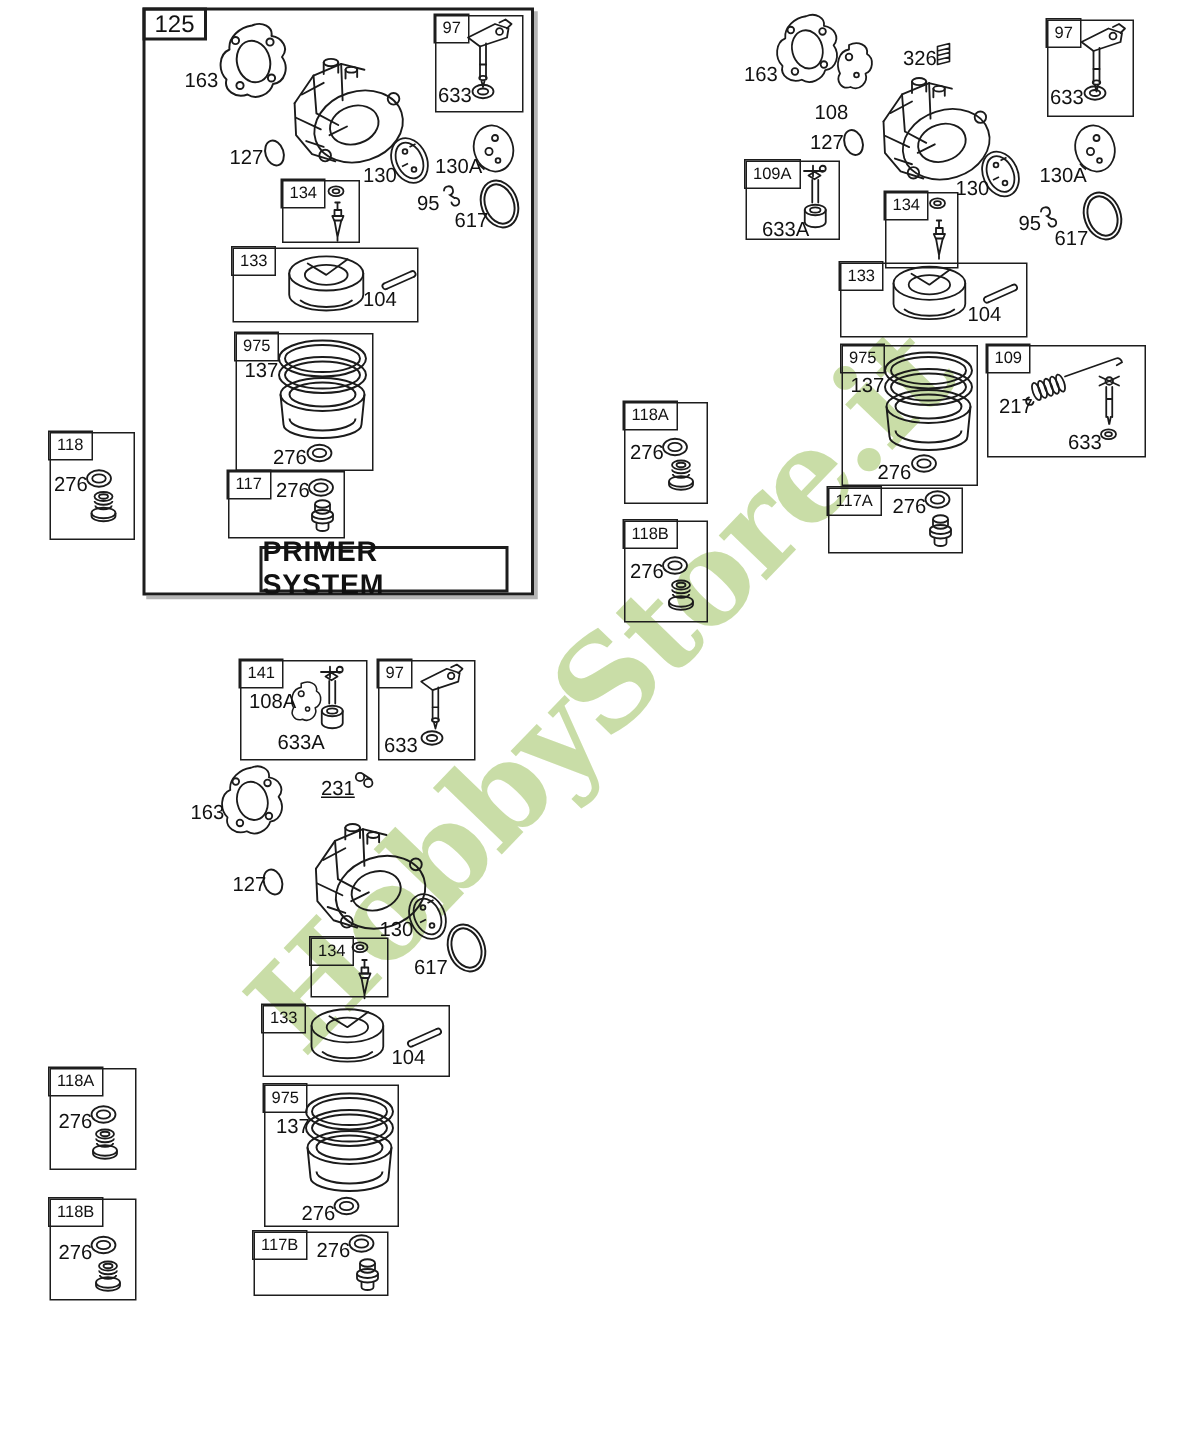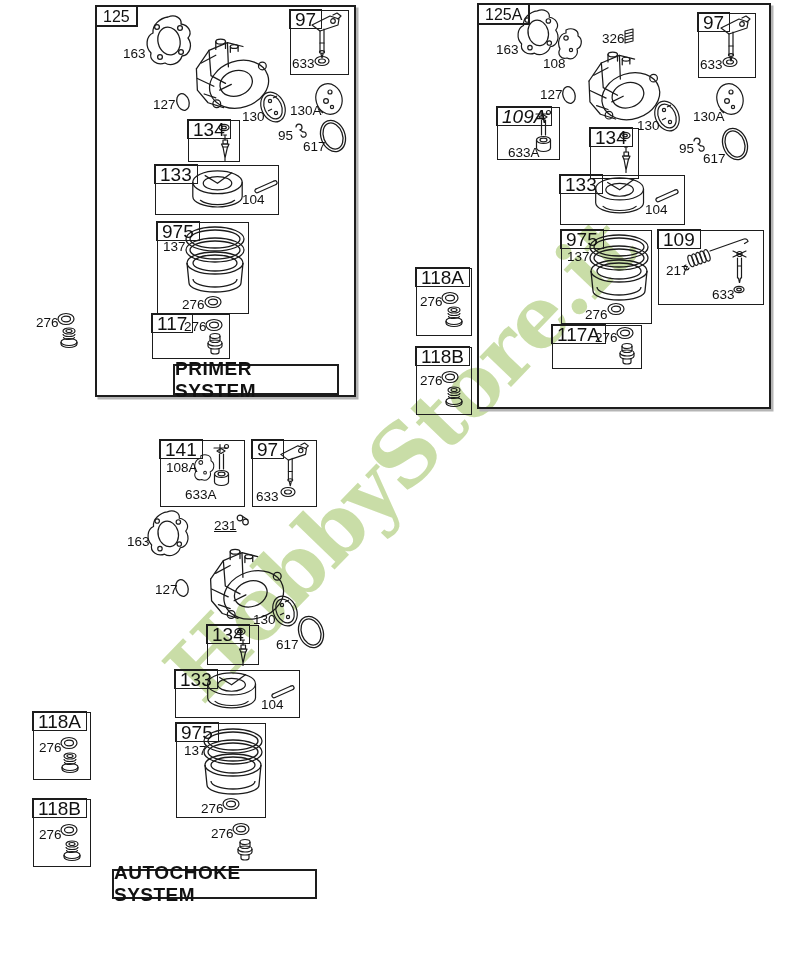--- a/index.html
+++ b/index.html
@@ -5,21 +5,21 @@
   html,body{margin:0;padding:0;background:#ffffff;}
   .stage{position:relative;width:800px;height:955px;background:#ffffff;overflow:hidden;
          font-family:"Liberation Sans","DejaVu Sans",sans-serif;color:#111;}
   .watermark{position:absolute;left:-60px;top:400px;width:920px;height:120px;line-height:120px;
          text-align:center;font-family:"DejaVu Serif","Liberation Serif",serif;font-weight:bold;
          font-size:84px;letter-spacing:-2px;transform:rotate(-46deg);z-index:1;opacity:.95;}
   svg.art{position:absolute;left:0;top:0;z-index:2;pointer-events:none;}
   .obox{position:absolute;border:2px solid #1d1d1d;box-shadow:2.5px 2.5px 0 #b5b5b5;z-index:3;}
   .sbox{position:absolute;border:1.5px solid #1d1d1d;z-index:3;}
   .tab{position:absolute;left:-2px;top:-2px;border:1.5px solid #1d1d1d;padding:1px 5px 0 5px;
-       font-size:19px;line-height:17px;white-space:nowrap;z-index:4;}
+       font-size:11px;line-height:17px;white-space:nowrap;z-index:4;}
   .tab.big{font-size:16px;border-width:2px;padding:1px 6px 0 6px;}
   .plbl{position:absolute;font-size:13.5px;line-height:14px;white-space:nowrap;z-index:4;}
   .title-box{position:absolute;border:2px solid #1d1d1d;display:flex;align-items:center;
        justify-content:center;font-weight:bold;font-size:19px;letter-spacing:.5px;z-index:4;}
 </style>
 </head>
 <body>
 
 <div class="stage">
 
@@ -267,30 +267,30 @@
   <div class="sbox" style="left:157px;top:222px;width:90px;height:90px;">
     <div class="tab">975</div>
   </div>
   <div class="plbl" style="left:163px;top:240px;">137</div>
   <div class="plbl" style="left:182px;top:298px;">276</div>
   <div class="sbox" style="left:152px;top:314px;width:76px;height:43px;">
     <div class="tab">117</div>
   </div>
   <div class="plbl" style="left:184px;top:320px;">276</div>
   <div class="title-box" style="left:173px;top:364px;width:162px;height:27px;">PRIMER SYSTEM</div>
+  <div class="sbox" style="left:33px;top:288px;width:55px;height:70px;">
+    <div class="tab">118</div>
+  </div>
   <div class="plbl" style="left:36px;top:316px;">276</div>
 
-  <div class="obox" style="left:477px;top:3px;width:290px;height:402px;">
-    <div class="tab big">125A</div>
-  </div>
   <div class="plbl" style="left:496px;top:43px;">163</div>
-  <div class="plbl" style="left:543px;top:57px;">108</div>
+  <div class="plbl" style="left:543px;top:68px;">108</div>
   <div class="plbl" style="left:602px;top:32px;">326</div>
   <div class="plbl" style="left:540px;top:88px;">127</div>
-  <div class="sbox" style="left:497px;top:107px;width:61px;height:51px;font-style:italic;">
+  <div class="sbox" style="left:497px;top:107px;width:61px;height:51px;">
     <div class="tab">109A</div>
   </div>
   <div class="plbl" style="left:508px;top:146px;">633A</div>
   <div class="sbox" style="left:590px;top:128px;width:47px;height:49px;">
     <div class="tab">134</div>
   </div>
   <div class="plbl" style="left:637px;top:119px;">130</div>
   <div class="plbl" style="left:693px;top:110px;">130A</div>
   <div class="plbl" style="left:679px;top:142px;">95</div>
   <div class="plbl" style="left:703px;top:152px;">617</div>
@@ -344,22 +344,24 @@
   </div>
   <div class="sbox" style="left:175px;top:670px;width:123px;height:46px;">
     <div class="tab">133</div>
   </div>
   <div class="plbl" style="left:261px;top:698px;">104</div>
   <div class="sbox" style="left:176px;top:723px;width:88px;height:93px;">
     <div class="tab">975</div>
   </div>
   <div class="plbl" style="left:184px;top:744px;">137</div>
   <div class="plbl" style="left:201px;top:802px;">276</div>
+  <div class="sbox" style="left:169px;top:821px;width:88px;height:41px;">
+    <div class="tab">117B</div>
+  </div>
   <div class="plbl" style="left:211px;top:827px;">276</div>
-  <div class="title-box" style="left:112px;top:869px;width:201px;height:26px;">AUTOCHOKE SYSTEM</div>
   <div class="sbox" style="left:33px;top:712px;width:56px;height:66px;">
     <div class="tab">118A</div>
   </div>
   <div class="plbl" style="left:39px;top:741px;">276</div>
   <div class="sbox" style="left:33px;top:799px;width:56px;height:66px;">
     <div class="tab">118B</div>
   </div>
   <div class="plbl" style="left:39px;top:828px;">276</div>
 
 </div>

